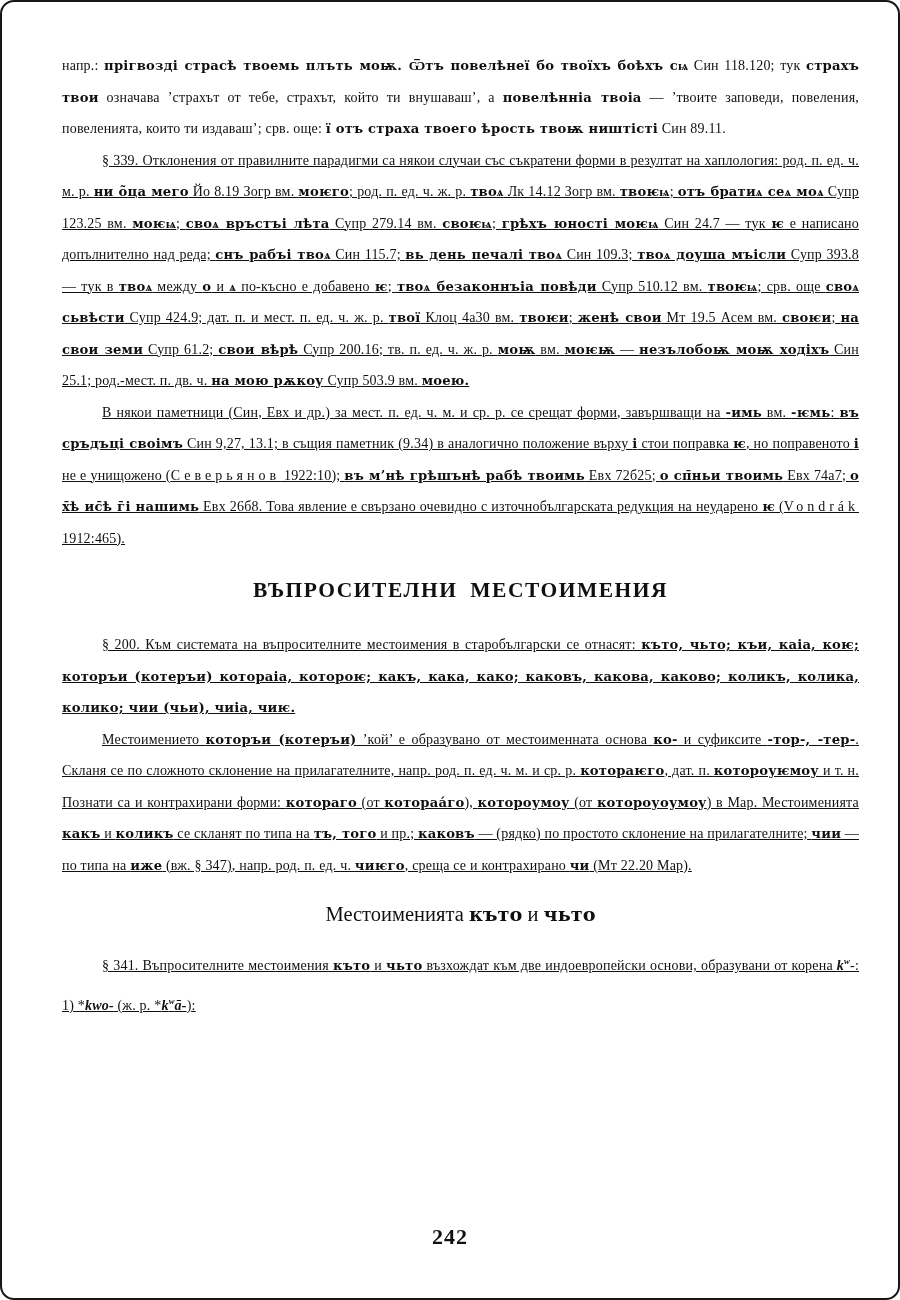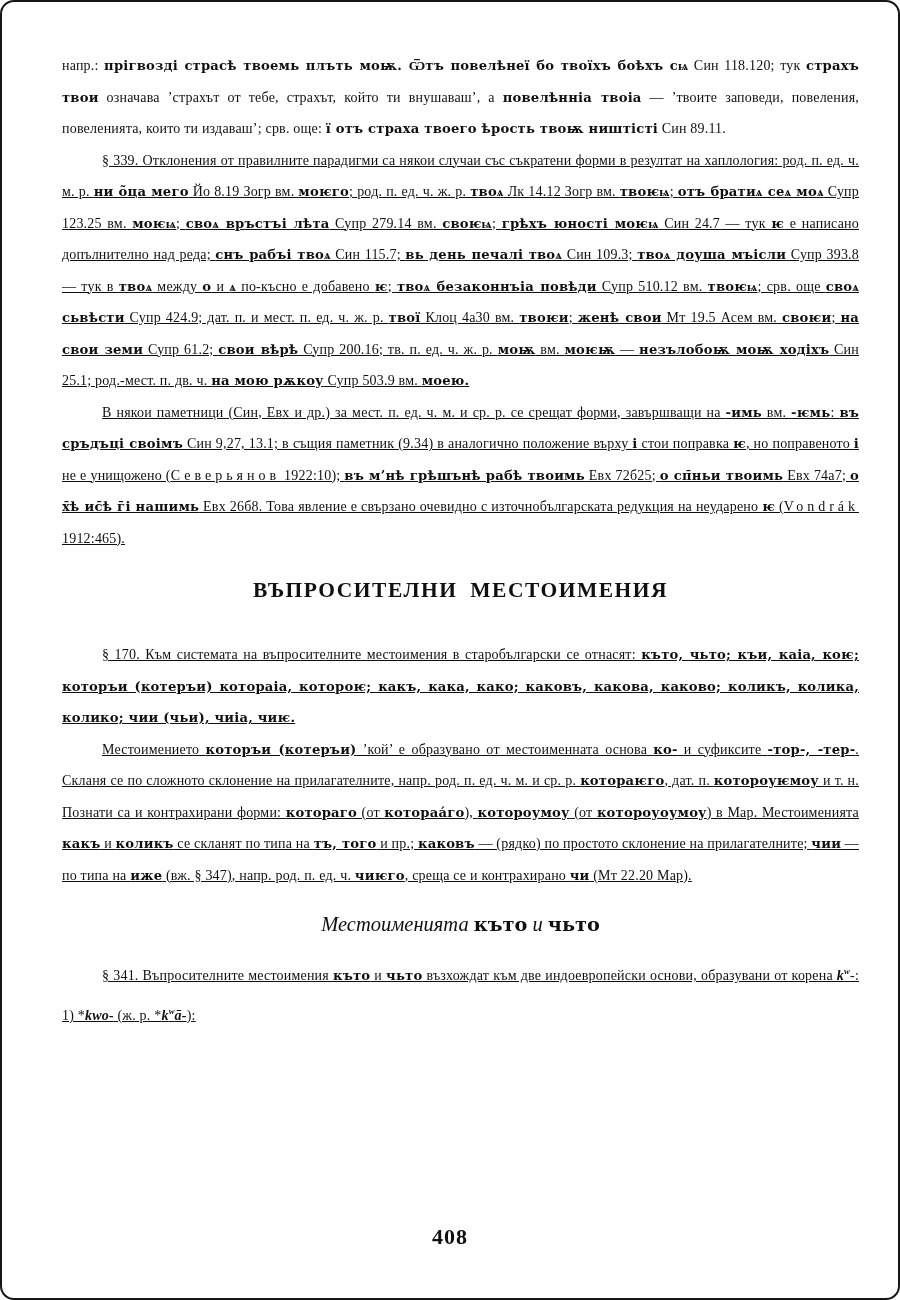--- a/index.html
+++ b/index.html
@@ -28,31 +28,31 @@
     text-align:justify;
     letter-spacing:0.2px;
   }
   p.indent{ text-indent:40px;text-decoration:underline; }
   .run-n{}
   .run-o{
     font-family:"DejaVu Serif",serif;
     font-weight:700;
     font-size:0.94em;
   }
-  .run-i{ font-style:italic; }
+  .run-i{ }
   .run-li{ font-style:italic; font-weight:600; }
   .run-lis{
     font-style:italic; font-weight:600;
     vertical-align:super;
     font-size:0.62em;
     line-height:0;
   }
   .run-sp{ letter-spacing:4px; }
   h2.section-heading{
-    margin:24px 0 36px 0;
+    margin:24px 0 26px 0;
     text-align:center;
     font-size:21.5px;
     font-weight:700;
     letter-spacing:1.5px;
     word-spacing:6px;
   }
   h3.subheading{
     margin:22px 0 20px 0;
     text-align:center;
     font-size:20.5px;
@@ -76,23 +76,23 @@
 <div class="text-block">
 
   <p class="para"><span class="run-n">напр.: </span><span class="run-o">прігвозді страсѣ твоемь плъть моѭ. Ѿтъ повелѣнеї бо твоїхъ боѣхъ сѩ</span><span class="run-n"> Син 118.120; тук </span><span class="run-o">страхъ твои</span><span class="run-n"> означава ’страхът от тебе, страхът, който ти внушаваш’, а </span><span class="run-o">повелѣнніа твоіа</span><span class="run-n"> — ’твоите заповеди, повеления, повеленията, които ти издаваш’; срв. още: </span><span class="run-o">ї отъ страха твоего ѣрость твоѭ ништісті</span><span class="run-n"> Син 89.11.</span></p>
 
   <p class="para indent"><span class="run-n">§ 339. Отклонения от правилните парадигми са някои случаи със съкратени форми в резултат на хаплология: род. п. ед. ч. м. р. </span><span class="run-o">ни о̃ца мего</span><span class="run-n"> Йо 8.19 Зогр вм. </span><span class="run-o">моѥго</span><span class="run-n">; род. п. ед. ч. ж. р. </span><span class="run-o">твоѧ</span><span class="run-n"> Лк 14.12 Зогр вм. </span><span class="run-o">твоѥѩ</span><span class="run-n">; </span><span class="run-o">отъ братиѧ сеѧ моѧ</span><span class="run-n"> Супр 123.25 вм. </span><span class="run-o">моѥѩ</span><span class="run-n">; </span><span class="run-o">своѧ връстъі лѣта</span><span class="run-n"> Супр 279.14 вм. </span><span class="run-o">своѥѩ</span><span class="run-n">; </span><span class="run-o">грѣхъ юності моѥѩ</span><span class="run-n"> Син 24.7 — тук </span><span class="run-o">ѥ</span><span class="run-n"> е написано допълнително над реда; </span><span class="run-o">снъ рабъі твоѧ</span><span class="run-n"> Син 115.7; </span><span class="run-o">вь день печалі твоѧ</span><span class="run-n"> Син 109.3; </span><span class="run-o">твоѧ доуша мъісли</span><span class="run-n"> Супр 393.8 — тук в </span><span class="run-o">твоѧ</span><span class="run-n"> между </span><span class="run-o">о</span><span class="run-n"> и </span><span class="run-o">ѧ</span><span class="run-n"> по-късно е добавено </span><span class="run-o">ѥ</span><span class="run-n">; </span><span class="run-o">твоѧ безаконнъіа повѣди</span><span class="run-n"> Супр 510.12 вм. </span><span class="run-o">твоѥѩ</span><span class="run-n">; срв. още </span><span class="run-o">своѧ сьвѣсти</span><span class="run-n"> Супр 424.9; дат. п. и мест. п. ед. ч. ж. р. </span><span class="run-o">твої</span><span class="run-n"> Клоц 4а30 вм. </span><span class="run-o">твоѥи</span><span class="run-n">; </span><span class="run-o">женѣ свои</span><span class="run-n"> Мт 19.5 Асем вм. </span><span class="run-o">своѥи</span><span class="run-n">; </span><span class="run-o">на свои земи</span><span class="run-n"> Супр 61.2; </span><span class="run-o">свои вѣрѣ</span><span class="run-n"> Супр 200.16; тв. п. ед. ч. ж. р. </span><span class="run-o">моѭ</span><span class="run-n"> вм. </span><span class="run-o">моѥѭ</span><span class="run-n"> — </span><span class="run-o">незълобоѭ моѭ ходіхъ</span><span class="run-n"> Син 25.1; род.-мест. п. дв. ч. </span><span class="run-o">на мою рѫкоу</span><span class="run-n"> Супр 503.9 вм. </span><span class="run-o">моею.</span></p>
 
   <p class="para indent"><span class="run-n">В някои паметници (Син, Евх и др.) за мест. п. ед. ч. м. и ср. р. се срещат форми, завършващи на </span><span class="run-o">-имь</span><span class="run-n"> вм. </span><span class="run-o">-ѥмь</span><span class="run-n">: </span><span class="run-o">въ сръдъці своімъ</span><span class="run-n"> Син 9,27, 13.1; в същия паметник (9.34) в аналогично положение върху </span><span class="run-o">і</span><span class="run-n"> стои поправка </span><span class="run-o">ѥ</span><span class="run-n">, но поправеното </span><span class="run-o">і</span><span class="run-n"> не е унищожено (</span><span class="run-sp">Северьянов</span><span class="run-n"> 1922:10); </span><span class="run-o">въ м’нѣ грѣшънѣ рабѣ твоимь</span><span class="run-n"> Евх 72б25; </span><span class="run-o">о сп̄ньи твоимь</span><span class="run-n"> Евх 74а7; </span><span class="run-o">о х̄ѣ ис̄ѣ г̄і нашимь</span><span class="run-n"> Евх 26б8. Това явление е свързано очевидно с източнобългарската редукция на неударено </span><span class="run-o">ѥ</span><span class="run-n"> (</span><span class="run-sp">Vondrák</span><span class="run-n"> 1912:465).</span></p>
 
   <h2 class="section-heading">ВЪПРОСИТЕЛНИ МЕСТОИМЕНИЯ</h2>
 
-  <p class="para indent"><span class="run-n">§ 170. Към системата на въпросителните местоимения в старобългарски се отнасят: </span><span class="run-o">къто, чьто; къи, каіа, коѥ; которъи (котеръи) котораіа, котороѥ; какъ, кака, како; каковъ, какова, каково; коликъ, колика, колико; чии (чьи), чиіа, чиѥ.</span></p>
+  <p class="para indent"><span class="run-n">§ 200. Към системата на въпросителните местоимения в старобългарски се отнасят: </span><span class="run-o">къто, чьто; къи, каіа, коѥ; которъи (котеръи) котораіа, котороѥ; какъ, кака, како; каковъ, какова, каково; коликъ, колика, колико; чии (чьи), чиіа, чиѥ.</span></p>
 
   <p class="para indent"><span class="run-n">Местоимението </span><span class="run-o">которъи (котеръи)</span><span class="run-n"> ’кой’ е образувано от местоименната основа </span><span class="run-o">ко-</span><span class="run-n"> и суфиксите </span><span class="run-o">-тор-, -тер-</span><span class="run-n">. Скланя се по сложното склонение на прилагателните, напр. род. п. ед. ч. м. и ср. р. </span><span class="run-o">котораѥго</span><span class="run-n">, дат. п. </span><span class="run-o">котороуѥмоу</span><span class="run-n"> и т. н. Познати са и контрахирани форми: </span><span class="run-o">котораго</span><span class="run-n"> (от </span><span class="run-o">котораа́го</span><span class="run-n">), </span><span class="run-o">котороумоу</span><span class="run-n"> (от </span><span class="run-o">котороуоумоу</span><span class="run-n">) в Мар. Местоименията </span><span class="run-o">какъ</span><span class="run-n"> и </span><span class="run-o">коликъ</span><span class="run-n"> се скланят по типа на </span><span class="run-o">тъ, того</span><span class="run-n"> и пр.; </span><span class="run-o">каковъ</span><span class="run-n"> — (рядко) по простото склонение на прилагателните; </span><span class="run-o">чии</span><span class="run-n"> — по типа на </span><span class="run-o">иже</span><span class="run-n"> (вж. § 347), напр. род. п. ед. ч. </span><span class="run-o">чиѥго</span><span class="run-n">, среща се и контрахирано </span><span class="run-o">чи</span><span class="run-n"> (Мт 22.20 Мар).</span></p>
 
   <h3 class="subheading"><span class="run-i">Местоименията </span><span class="run-o">къто</span><span class="run-i"> и </span><span class="run-o">чьто</span></h3>
 
   <p class="para indent wide"><span class="run-n">§ 341. Въпросителните местоимения </span><span class="run-o">къто</span><span class="run-n"> и </span><span class="run-o">чьто</span><span class="run-n"> възхождат към две индоевропейски основи, образувани от корена </span><span class="run-li">k</span><span class="run-lis">w</span><span class="run-n">-: 1) *</span><span class="run-li">kwo-</span><span class="run-n"> (ж. р. *</span><span class="run-li">k</span><span class="run-lis">w</span><span class="run-li">ā-</span><span class="run-n">):</span></p>
 
 </div>
 
-<div class="page-number">408</div>
+<div class="page-number">242</div>
 
 </body></html>

